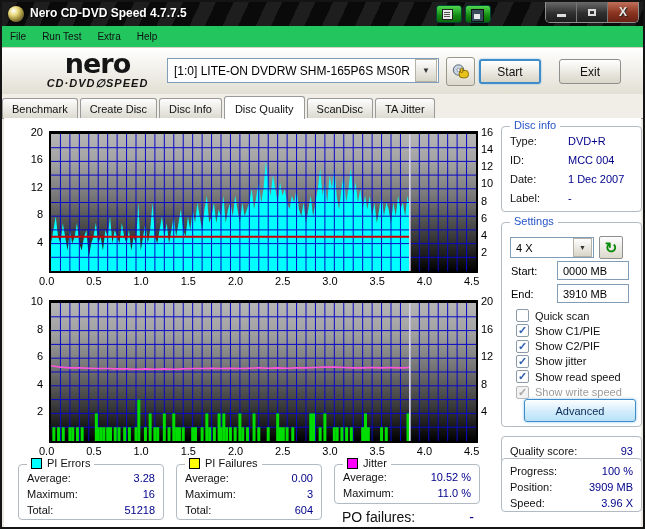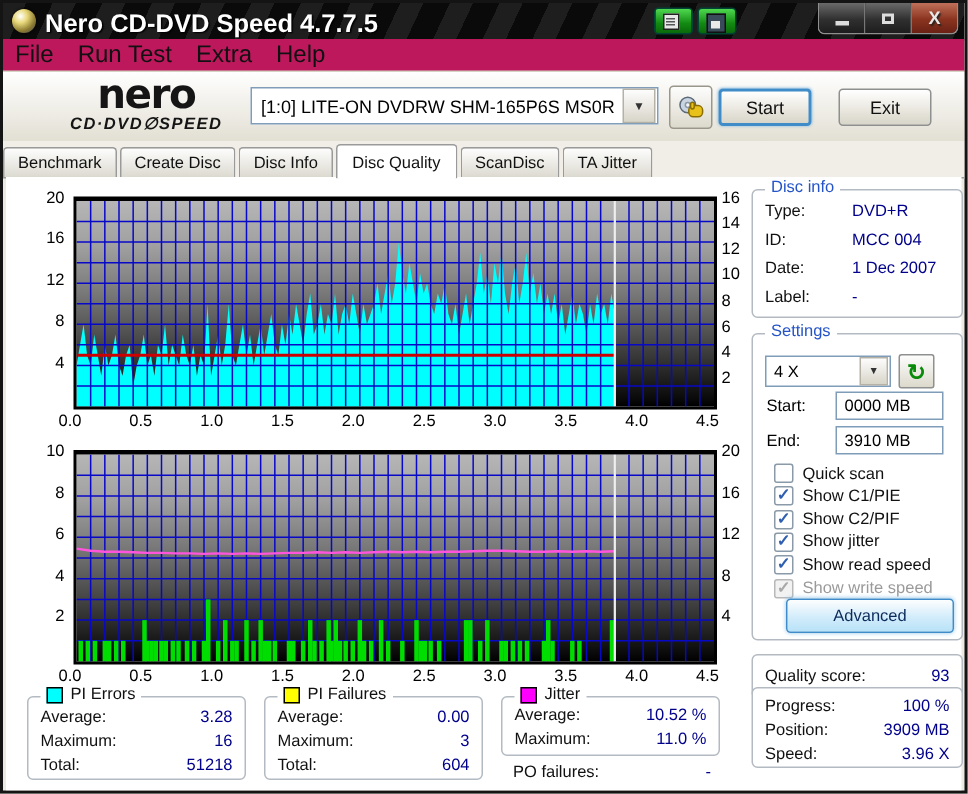--- a/index.html
+++ b/index.html
@@ -4,39 +4,39 @@
 <style>
   html,body{margin:0;padding:0;background:#3a3a3a;font-family:"Liberation Sans",sans-serif;}
   .window{position:relative;width:645px;height:529px;background:#ece9e2;border:2px solid #141414;box-sizing:border-box;overflow:hidden;}
   
   .titlebar{position:absolute;left:0;top:0;right:0;height:24px;
     background:repeating-linear-gradient(115deg,#1e1e1e 0 14px,#0a0a0a 14px 30px);
     border-bottom:1px solid #000;color:#fff;}
   .titlebar .app-icon{position:absolute;left:6px;top:4px;width:16px;height:16px;border-radius:50%;
     background:radial-gradient(circle at 35% 30%,#ffffff 0%,#e8d87a 30%,#8c7a30 65%,#3a3f66 100%);
     box-shadow:0 0 2px #000;}
-  .titlebar .title{position:absolute;left:28px;top:4px;font-size:17px;font-weight:bold;
+  .titlebar .title{position:absolute;left:28px;top:4px;font-size:12px;font-weight:bold;
     text-shadow:1px 1px 1px #000;white-space:nowrap;}
   .tb-green{position:absolute;top:3px;width:26px;height:18px;border-radius:3px;
     background:linear-gradient(#4fd84f,#128a12 60%,#0a6a0a);border:1px solid #043;box-sizing:border-box;cursor:pointer;}
   .tb-green .pg{position:absolute;left:5px;top:3px;width:9px;height:9px;background:#e8e8e8;border:1px solid #222;}
   .tb-green .pg:after{content:"";position:absolute;left:1px;top:2px;width:6px;height:1px;background:#555;box-shadow:0 2px 0 #555,0 4px 0 #555;}
   .tb-green .fl{position:absolute;left:5px;top:3px;width:11px;height:11px;background:#394a5a;border:1px solid #111;}
   .tb-green .fl:after{content:"";position:absolute;left:2px;top:4px;width:6px;height:5px;background:#e8e8e8;}
   .winctl{position:absolute;right:4px;top:0;height:20px;display:flex;border:1px solid #8f8f8f;border-top:none;
     border-radius:0 0 5px 5px;overflow:hidden;}
   .winbtn{width:30px;height:20px;display:flex;align-items:center;justify-content:center;cursor:pointer;
     background:linear-gradient(#6a6a6a,#303030 55%,#1d1d1d);border-right:1px solid #777;color:#ddd;}
   .winbtn:last-child{border-right:none;background:linear-gradient(#c0705a,#8a3420 55%,#6a2114);}
   .winbtn .mini{width:9px;height:3px;background:#ddd;margin-top:6px;}
   .winbtn .maxi{width:8px;height:7px;border:2px solid #ddd;box-sizing:border-box;}
   .winbtn .xx{font-weight:bold;font-size:12px;color:#e8e8e8;text-shadow:1px 1px 1px #222;}
   
-  .menubar{position:absolute;left:0;top:24px;right:0;height:21px;background:#be185d;border-bottom:1px solid #d6d2c4;
-    display:flex;align-items:center;font-size:16px;color:#111;}
+  .menubar{position:absolute;left:0;top:24px;right:0;height:21px;background:#22c55e;border-bottom:1px solid #d6d2c4;
+    display:flex;align-items:center;font-size:10px;color:#111;}
   .menu-item{padding:3px 8px;cursor:pointer;}
   
   .toolbar{position:absolute;left:0;top:46px;right:0;height:46px;background:linear-gradient(#ffffff,#e2dfd3);}
   .brand{position:absolute;left:28px;top:2px;width:135px;text-align:center;color:#151515;line-height:1;}
   .brand .b1{font-size:27px;font-weight:900;letter-spacing:-1px;font-family:"DejaVu Sans",sans-serif;}
   .brand .b2{font-size:11px;font-weight:800;font-style:italic;letter-spacing:1px;margin-top:1px;}
   .combo{position:absolute;left:165px;top:10px;width:272px;height:25px;background:#fff;border:1px solid #7f9db9;
     box-sizing:border-box;font-size:12px;display:flex;align-items:center;cursor:pointer;}
   .combo .ctext{flex:1;padding-left:6px;white-space:nowrap;overflow:hidden;}
   .combo .carrow{width:20px;height:21px;margin:1px;background:linear-gradient(#fdfdfd,#d8d5c9);border:1px solid #b5b2a5;
@@ -82,21 +82,21 @@
   .field{position:absolute;width:72px;height:19px;background:#fff;border:1px solid #7f9db9;box-sizing:border-box;
     font-size:11px;color:#000;display:flex;align-items:center;padding-left:5px;}
   .cbrow{position:absolute;left:14px;display:flex;align-items:center;gap:6px;font-size:11px;color:#111;cursor:pointer;}
   .cb{width:13px;height:13px;background:#fff;border:1px solid #8a9aa8;border-radius:2px;box-sizing:border-box;
     display:flex;align-items:center;justify-content:center;font-size:11px;font-weight:bold;color:#2f5fb0;line-height:1;}
   .cbrow.disabled{color:#9a9a9a;}
   .cbrow.disabled .cb{border-color:#b8b8b8;color:#a8a8a8;background:#f2f2f2;}
   .advbtn{position:absolute;left:22px;width:112px;height:23px;font-size:11px;color:#0a2a5a;
     background:linear-gradient(#fdfefe,#d2ecfb 55%,#b8e2f8);border:1px solid #3f8cc8;border-radius:3px;
     box-shadow:0 0 3px #8fc4e8;display:flex;align-items:center;justify-content:center;cursor:pointer;box-sizing:border-box;}
-  .polabel{position:absolute;font-size:11px;color:#111;display:flex;justify-content:space-between;}
+  .polabel{position:absolute;font-size:14px;color:#111;display:flex;justify-content:space-between;}
   .polabel .val{color:#00008b;}
 </style>
 </head>
 <body>
 
 <div class="window">
 
   <div class="titlebar">
     <span class="app-icon"></span>
     <span class="title">Nero CD-DVD Speed 4.7.7.5</span>

